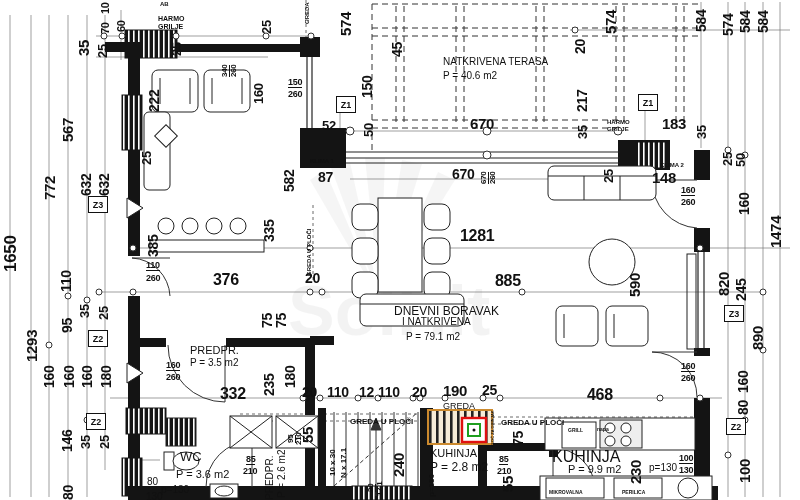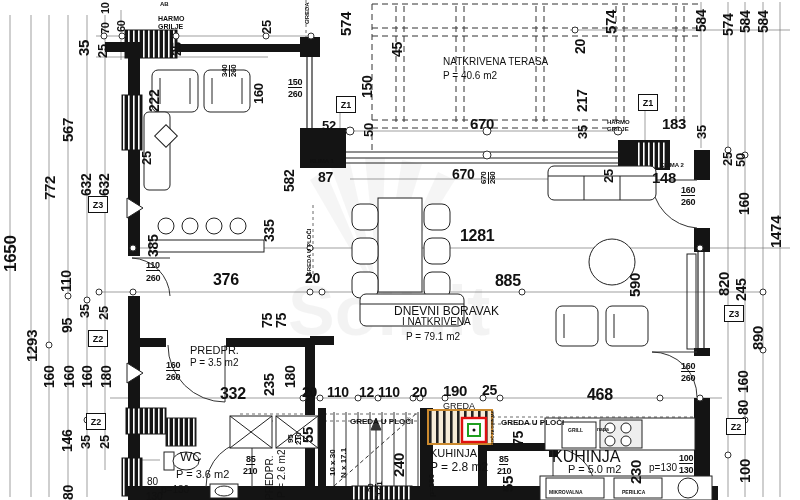--- a/index.html
+++ b/index.html
@@ -413,21 +413,21 @@
       <span class="lbl frac" style="left: 376px; top: 488px; font-size: 8px; transform: translateY(8px) rotate(-90deg);">17.1</span>
       <span class="lbl room" style="left: 430px; top: 448px; font-size: 11px;">KUHINJA</span>
       <span class="lbl room" style="left: 430px; top: 461px; font-size: 12px;">P = 2.8 m2</span>
       <span class="lbl fracu" style="left: 499px; top: 455px; font-size: 9px;">85</span>
       <span class="lbl frac" style="left: 497px; top: 467px; font-size: 9px;">210</span>
       <span class="lbl tiny" style="left: 428px; top: 489px; font-size: 8px; transform: translateY(8px) rotate(-90deg);">p=130</span>
       <span class="lbl dim" style="left: 511px; top: 432px; font-size: 14px; transform: translateY(14px) rotate(-90deg);">75</span>
       <span class="lbl dim" style="left: 500px; top: 477px; font-size: 15px; transform: translateY(15px) rotate(-90deg);">55</span>
       <span class="lbl tiny" style="left: 491px; top: 443px; font-size: 4px; transform: translateY(4px) rotate(-90deg);">PLOČ ZA DIMNJAK</span>
       <span class="lbl room" style="left: 552px; top: 449px; font-size: 16px;">KUHINJA</span>
-      <span class="lbl room" style="left: 568px; top: 464px; font-size: 11px;">P = 5.0 m2</span>
+      <span class="lbl room" style="left: 568px; top: 464px; font-size: 11px;">P = 9.9 m2</span>
       <span class="lbl dim" style="left: 628px; top: 469px; font-size: 15px; transform: translateY(15px) rotate(-90deg);">230</span>
       <span class="lbl room" style="left: 649px; top: 463px; font-size: 10px;">p=130</span>
       <span class="lbl fracu" style="left: 679px; top: 454px; font-size: 9px;">100</span>
       <span class="lbl frac" style="left: 679px; top: 466px; font-size: 9px;">130</span>
       <span class="lbl tiny" style="left: 568px; top: 428px; font-size: 5px;">GRILL</span>
       <span class="lbl tiny" style="left: 597px; top: 427px; font-size: 5px;">napa</span>
       <span class="lbl tiny" style="left: 549px; top: 490px; font-size: 5px;">MIKROVALNA</span>
       <span class="lbl tiny" style="left: 622px; top: 490px; font-size: 5px;">PERILICA</span>
     </div>
 <div id="markers">

